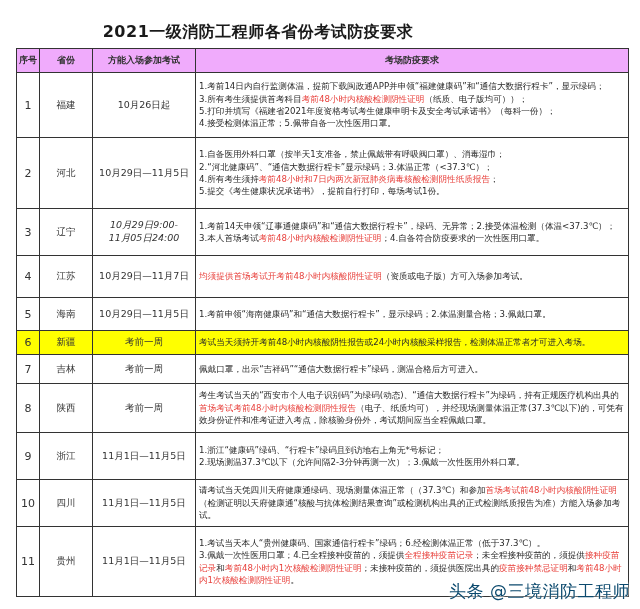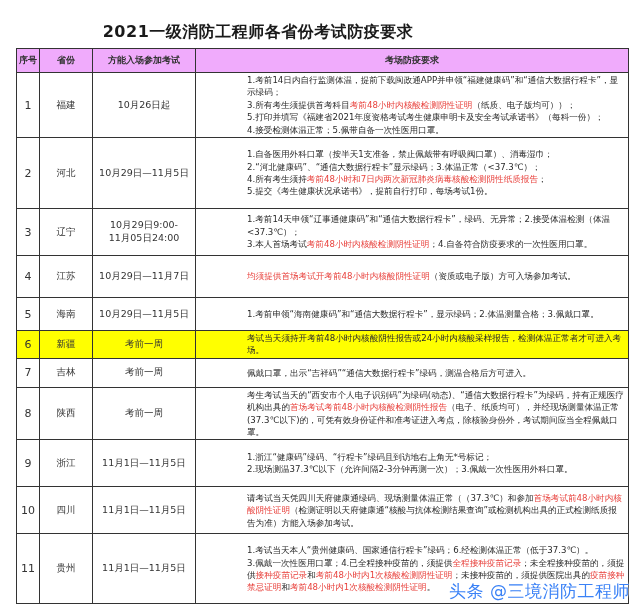--- a/index.html
+++ b/index.html
@@ -9,23 +9,23 @@
            font-size: 16px; font-weight: bold; color: #1a1a1a; letter-spacing: 0.5px; }
   table.req { position: absolute; left: 16px; top: 48px; width: 612px; border-collapse: collapse;
               table-layout: fixed; }
   table.req td, table.req th { border: 1.5px solid #333; padding: 0; vertical-align: middle; }
   th { background: #f0abfc; font-size: 9px; font-weight: bold; color: #333; height: 23px; text-align: center; font-family: Liberation Mono, monospace; }
   td.c { text-align: center; font-size: 9.5px; color: #333; }
   td.no { font-size: 11px; }
   td.d { font-size: 8.6px; line-height: 12.4px; padding: 1px 3px 1px 3px !important; text-align: left; color: #2a2a2a; }
   .red { color: #e8413c; }
   tr.hl td { background: #ffff00; }
-  .wm { position: absolute; right: 10px; bottom: 6px; font-size: 17px; color: #3b82f6;
+  .wm { position: absolute; right: 10px; bottom: 6px; font-size: 17px; color: #0c4a6e;
         text-shadow: 0 0 3px #fff, 0 0 3px #fff; letter-spacing: 0.5px; }
-  .line { display: block; margin-left: 48px; }
+  .line { display: block; }
 </style>
 </head>
 <body>
 
 <div class="title">2021一级消防工程师各省份考试防疫要求</div>
 
 <table class="req">
   <colgroup>
     <col style="width:23px">
       <col style="width:53px">
@@ -59,21 +59,21 @@
         <td class="d">
           <span class="line"><span>1.自备医用外科口罩（按半天1支准备，禁止佩戴带有呼吸阀口罩）、消毒湿巾；</span></span>
           <span class="line"><span>2.“河北健康码”、“通信大数据行程卡”显示绿码；3.体温正常（&lt;37.3℃）；</span></span>
           <span class="line"><span>4.所有考生须持</span><span class="red">考前48小时和7日内两次新冠肺炎病毒核酸检测阴性纸质报告</span><span>；</span></span>
           <span class="line"><span>5.提交《考生健康状况承诺书》，提前自行打印，每场考试1份。</span></span>
         </td>
       </tr>
       <tr style="height: 47px;">
         <td class="c no">3</td>
         <td class="c">辽宁</td>
-        <td class="c" style="white-space: pre-line;">10月29日9:00-
+        <td class="c" style="white-space: pre-line; font-style: italic;">10月29日9:00-
 11月05日24:00</td>
         <td class="d">
           <span class="line"><span>1.考前14天申领“辽事通健康码”和“通信大数据行程卡”，绿码、无异常；2.接受体温检测（体温&lt;37.3℃）；</span></span>
           <span class="line"><span>3.本人首场考试</span><span class="red">考前48小时内核酸检测阴性证明</span><span>；4.自备符合防疫要求的一次性医用口罩。</span></span>
         </td>
       </tr>
       <tr style="height: 42px;">
         <td class="c no">4</td>
         <td class="c">江苏</td>
         <td class="c" style="white-space: pre-line;">10月29日—11月7日</td>

